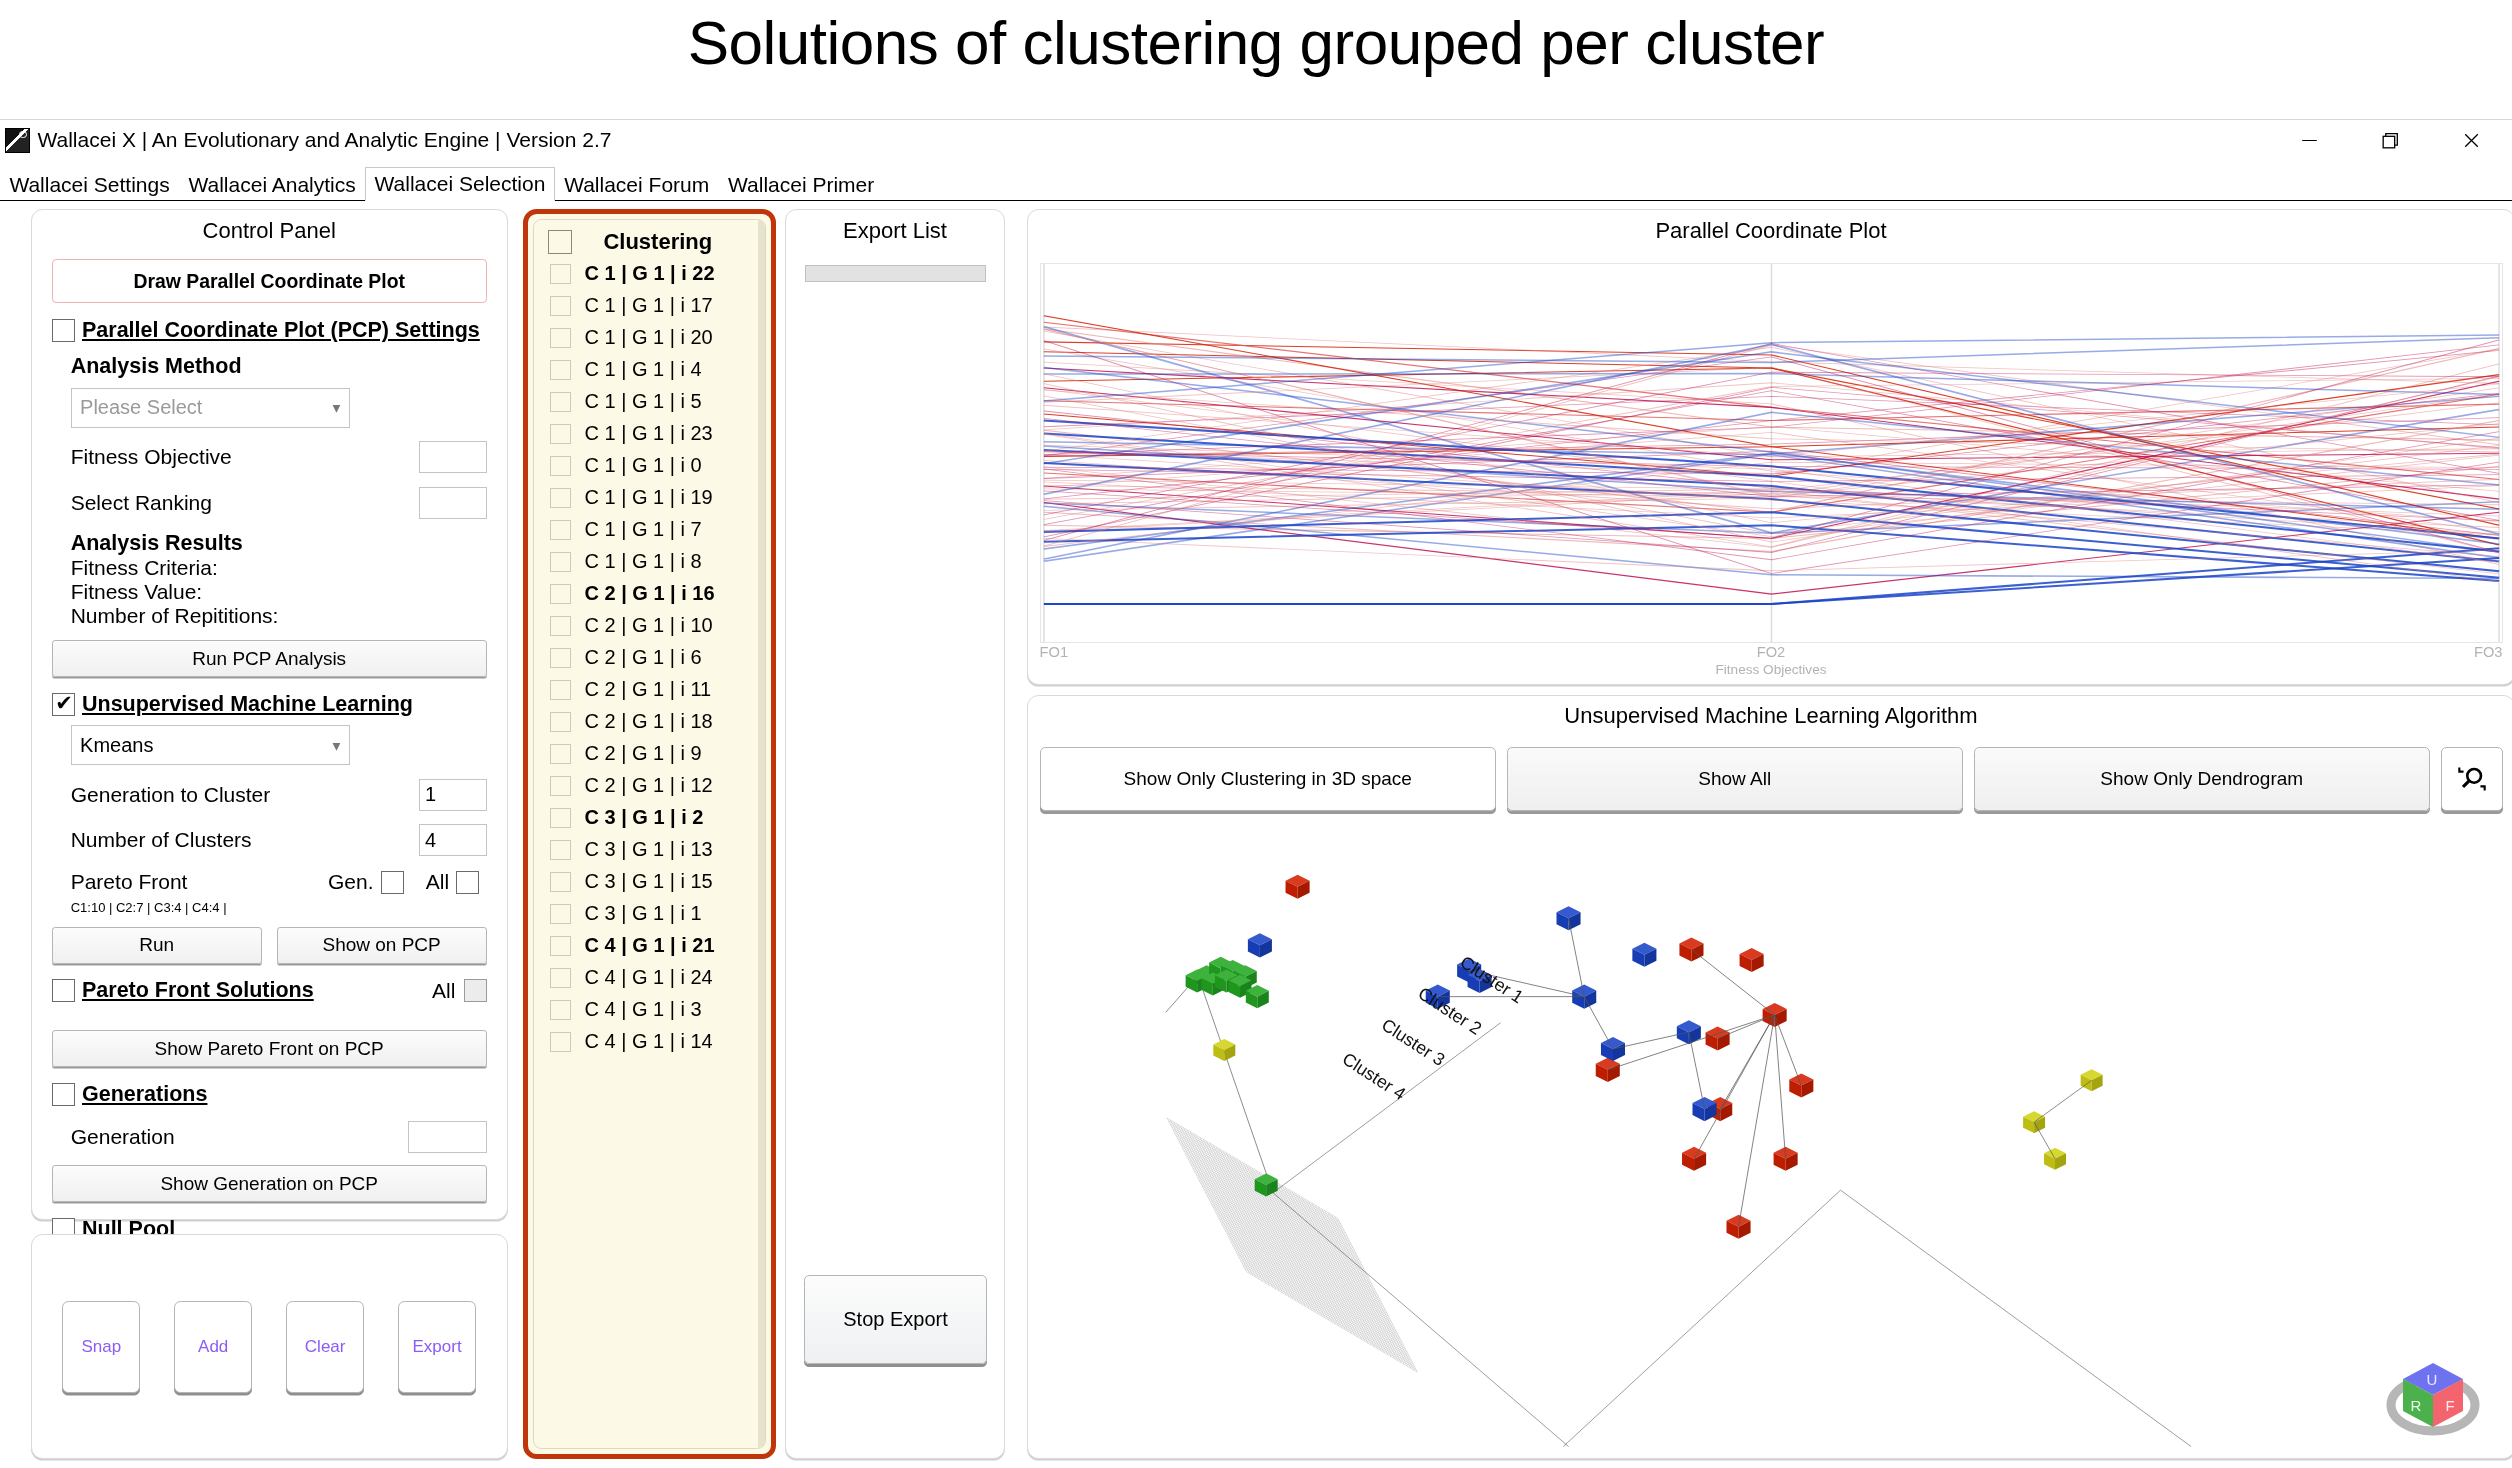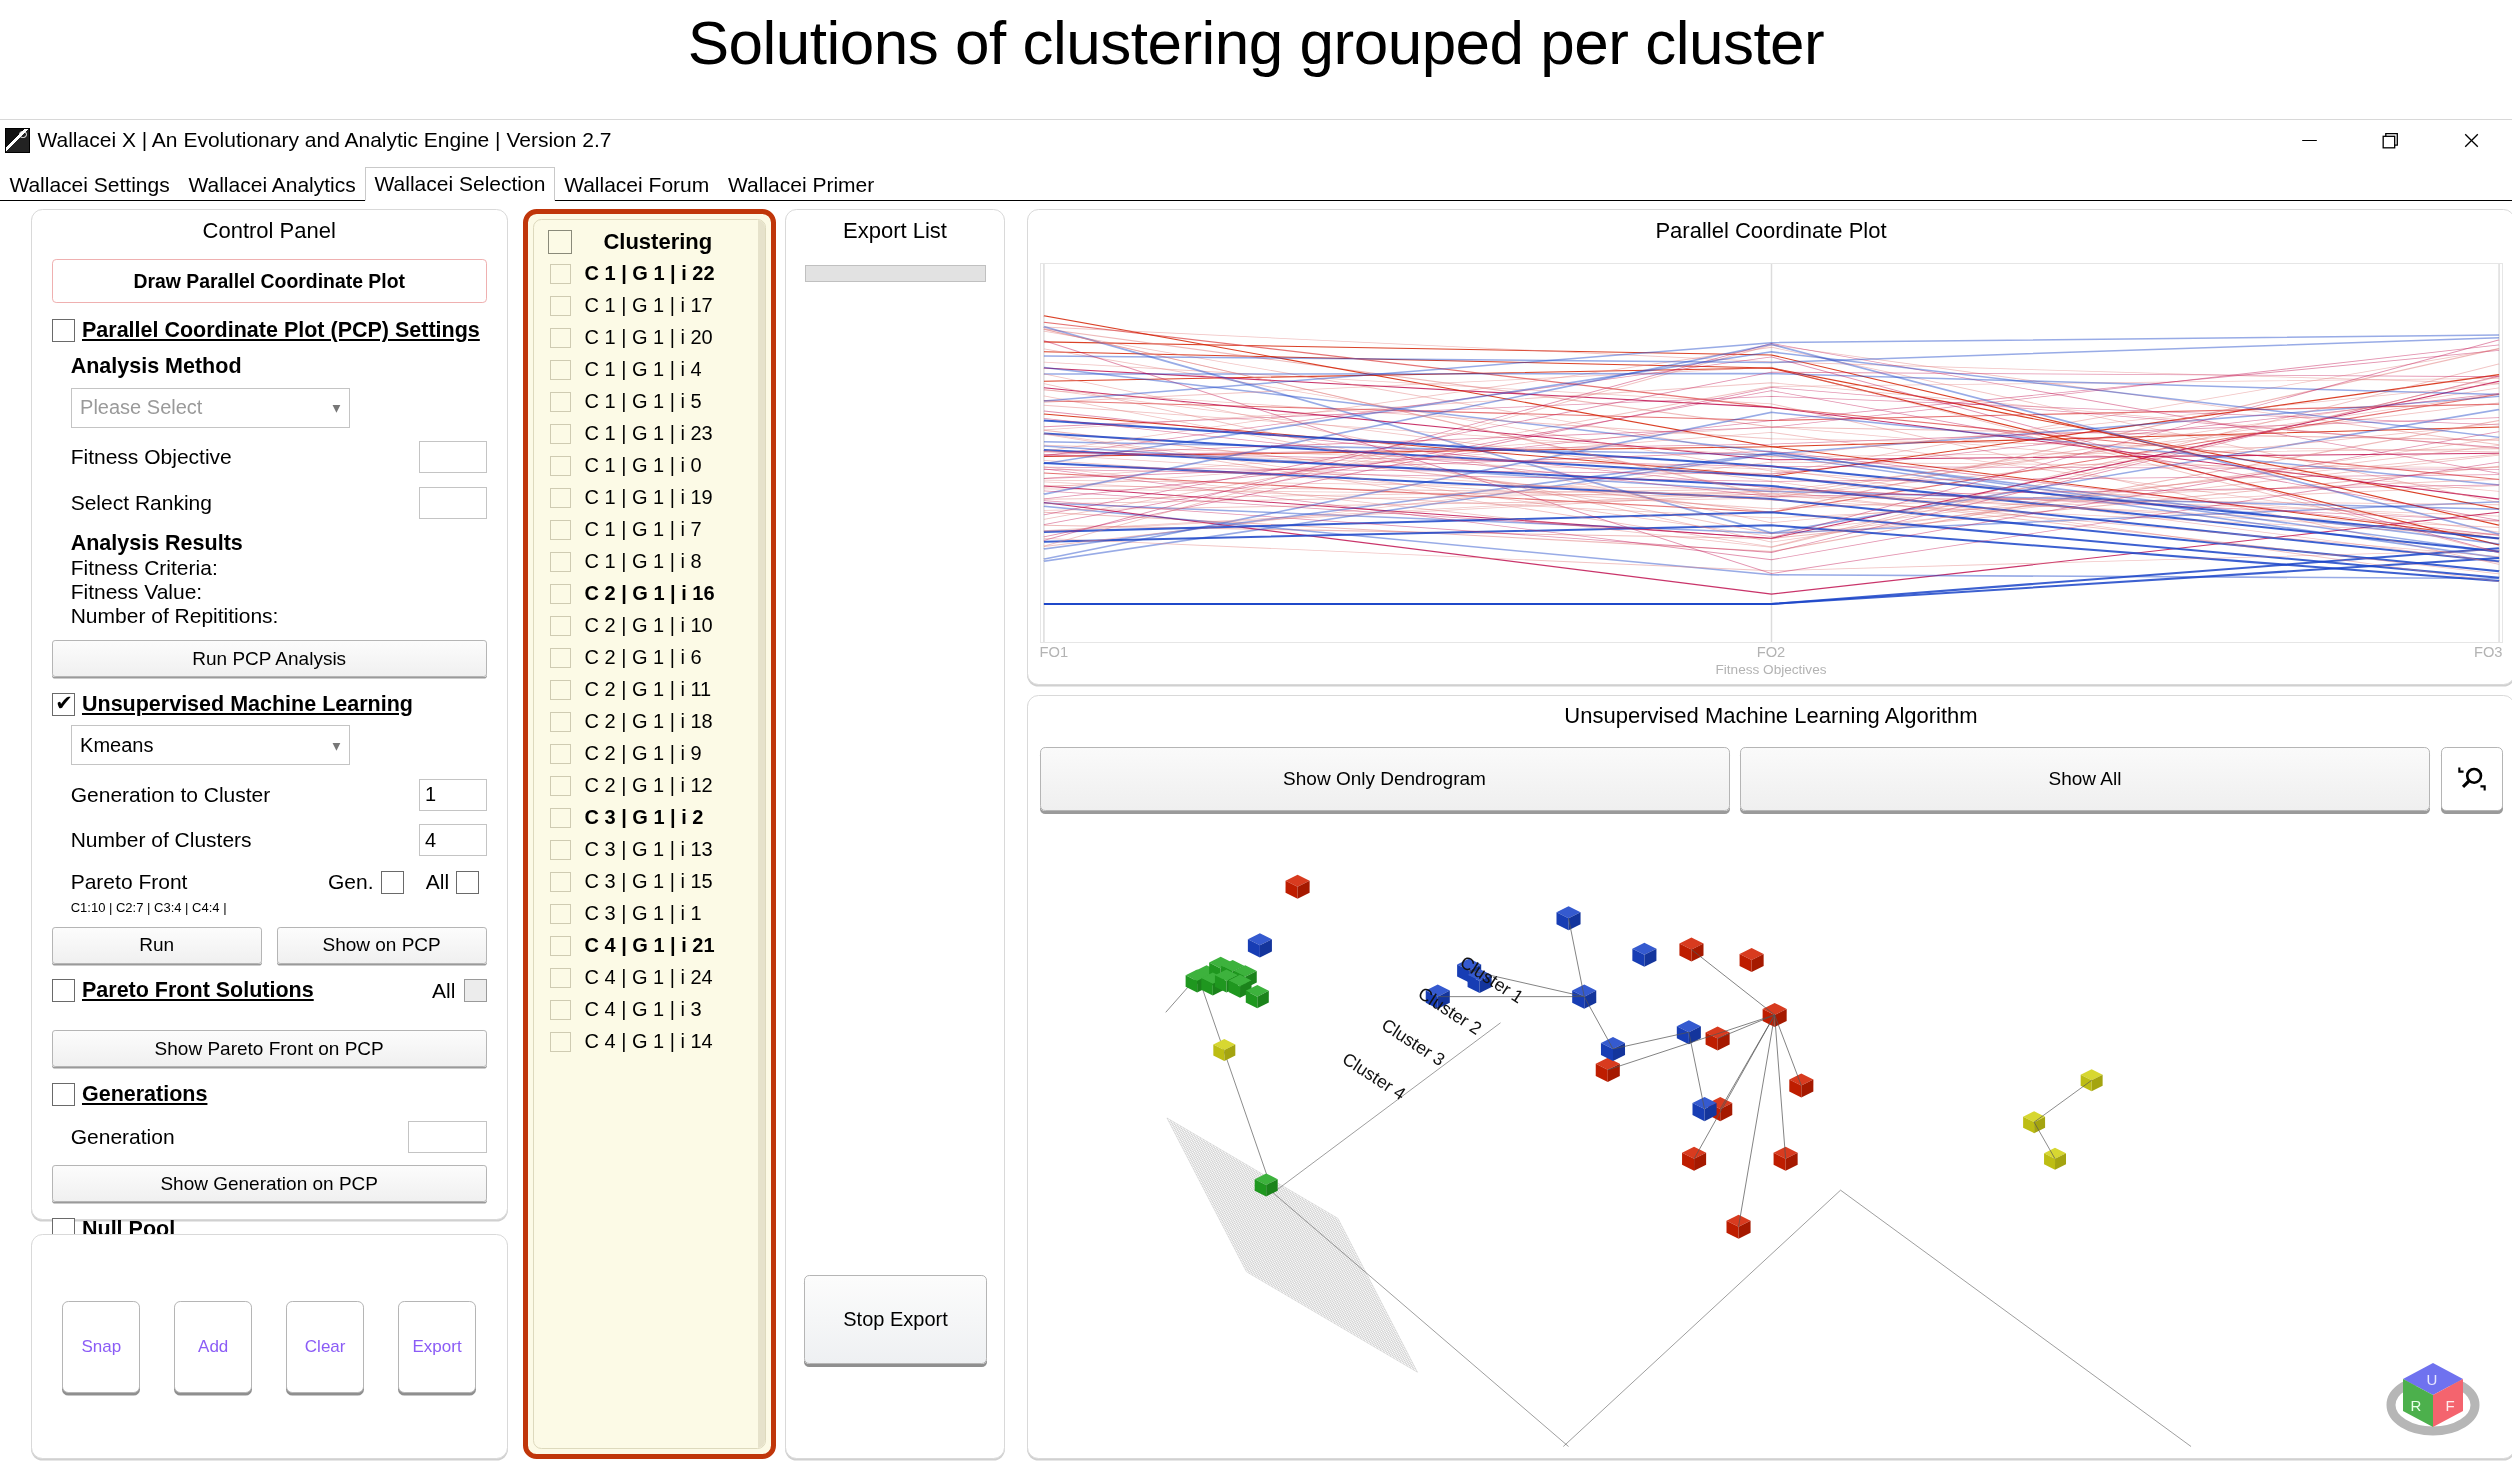--- a/index.html
+++ b/index.html
@@ -612,22 +612,23 @@
         <span class="pcp-tick" style="left:0;">FO1</span>
         <span class="pcp-tick" style="left:50%;transform:translateX(-50%);">FO2</span>
         <span class="pcp-tick" style="right:0;">FO3</span>
         <div id="pcp-xlabel">Fitness Objectives</div>
       </div>
     </div>
 
     <div class="panel" id="ml-panel">
       <div class="panel-title">Unsupervised Machine Learning Algorithm</div>
       <div id="ml-btn-row">
+        <div class="ml-btn active">Show Only Clustering in 3D space</div>
+        <div class="ml-btn">Show All</div>
         <div class="ml-btn">Show Only Dendrogram</div>
-        <div class="ml-btn">Show All</div>
         <div id="ml-zoom-btn">
           <svg width="38" height="38" viewBox="0 0 72 72">
             <polyline points="20,22 12,22 12,14" fill="none" stroke="#000" stroke-width="4"></polyline>
             <polyline points="52,50 60,50 60,58" fill="none" stroke="#000" stroke-width="4"></polyline>
             <circle cx="40" cy="30" r="13" fill="none" stroke="#000" stroke-width="5"></circle>
             <line x1="30" y1="40" x2="19" y2="51" stroke="#000" stroke-width="6"></line>
           </svg>
         </div>
       </div>
       <div id="ml-canvas">

